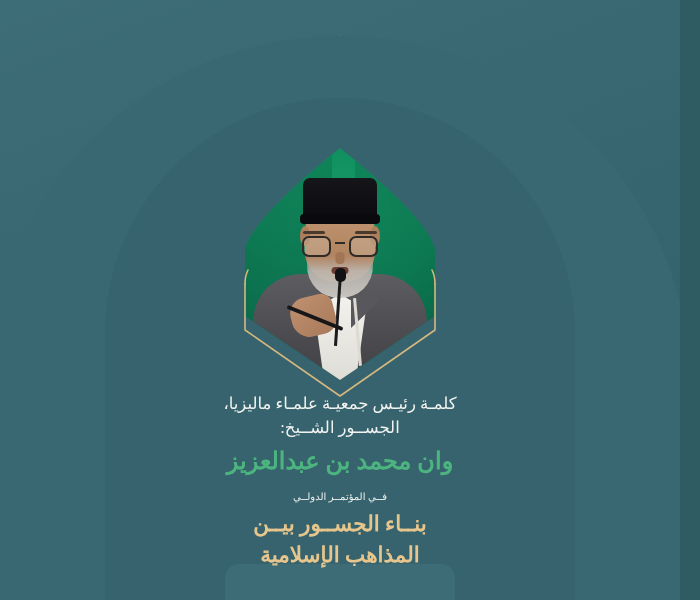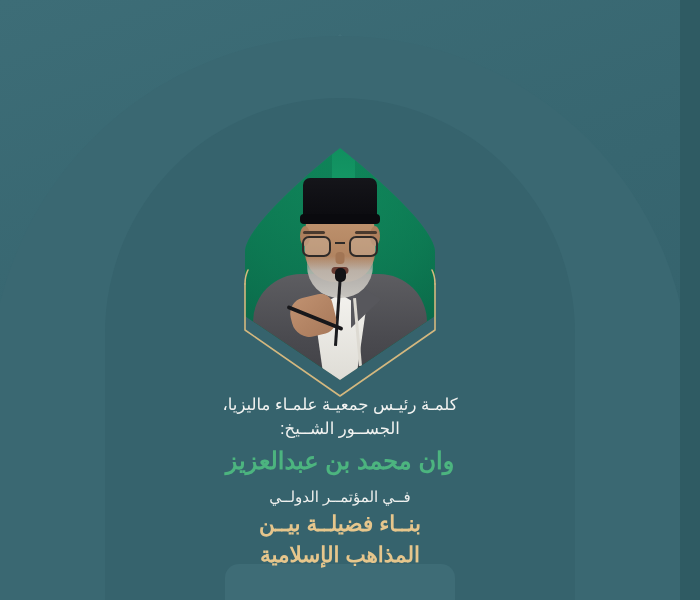--- a/index.html
+++ b/index.html
@@ -6,21 +6,21 @@
     margin: 0;
     padding: 0;
     background: #2f5b63;
   }
   #stage {
     position: relative;
     width: 680px;
     height: 600px;
     overflow: hidden;
     background: #701a75;
-    font-family: Liberation Sans, sans-serif;
+    font-family: Liberation Serif, serif;
     direction: rtl;
   }
 
   
   .bg-base {
     position: absolute;
     inset: 0;
     background: linear-gradient(160deg, #3d6d77 0%, #376670 45%, #335f69 100%);
   }
   .bg-arch-outer {
@@ -330,21 +330,21 @@
   .line-name {
     color: #4cb47f;
     font-size: 24px;
     line-height: 30px;
     font-weight: 700;
     margin: 6px 0 0;
     letter-spacing: .3px;
   }
   .line-conf {
     color: #eef0ee;
-    font-size: 15px;
+    font-size: 10px;
     line-height: 22px;
     font-weight: 400;
     margin: 10px 12px 0;
   }
   .line-title {
     color: #e6c68c;
     font-size: 21.5px;
     line-height: 29px;
     font-weight: 700;
     margin: 2px 0 0;
@@ -400,17 +400,17 @@
     <path d="M16 136 C 16 160 16 176 16 182 L111 248 L206 182 C 206 176 206 160 206 136" fill="none" stroke="#d4b87f" stroke-width="1.6" stroke-linejoin="round" stroke-linecap="round"></path>
     <path d="M16 136 C 16 130 17 126 19 122" fill="none" stroke="#d4b87f" stroke-width="1.6" stroke-linecap="round"></path>
     <path d="M206 136 C 206 130 205 126 203 122" fill="none" stroke="#d4b87f" stroke-width="1.6" stroke-linecap="round"></path>
   </svg>
 
   <div class="text-block">
     <p class="line-role">كلمـة رئيـس جمعيـة علمـاء ماليزيا،</p>
     <p class="line-role">الجســور الشــيخ:</p>
     <p class="line-name">وان محمد بن عبدالعزيز</p>
     <p class="line-conf">فــي المؤتمــر الدولــي</p>
-    <p class="line-title">بنــاء فضيلــة بيــن</p>
+    <p class="line-title">بنــاء الجســور بيــن</p>
     <p class="line-title">المذاهب الإسلامية</p>
   </div>
 
 </div>
 
 </body></html>

